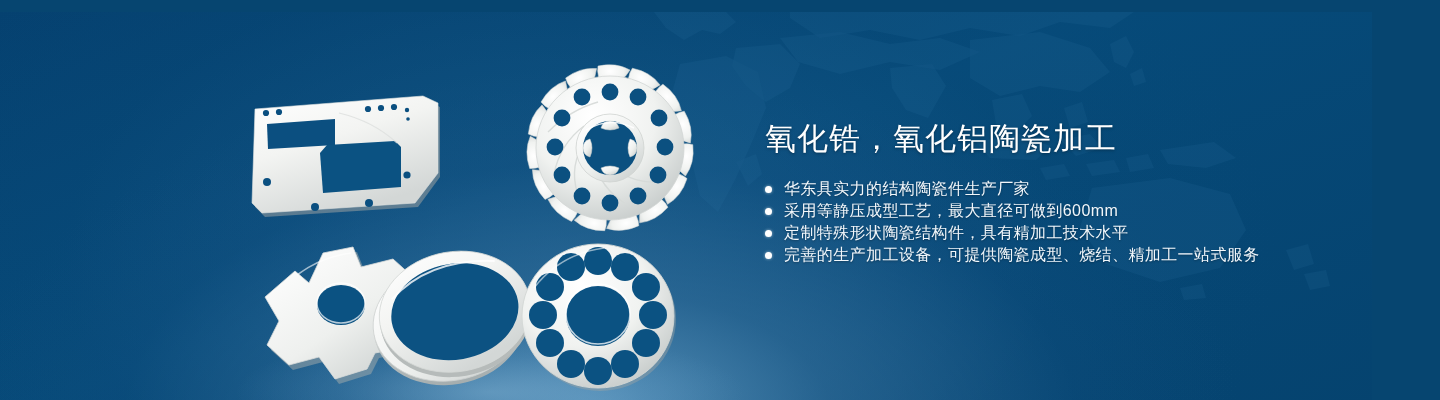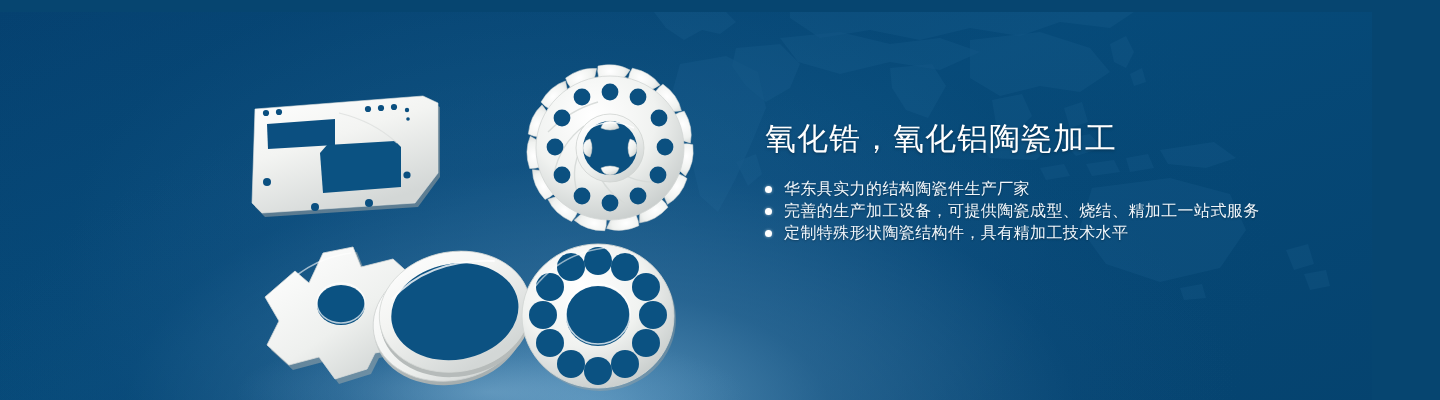--- a/index.html
+++ b/index.html
@@ -293,22 +293,26 @@
 
   <div class="textblock">
     <div class="title">氧化锆，氧化铝陶瓷加工</div>
     <div class="bullets">
       <div class="bullet">
         <span class="dot"></span>
         <span>华东具实力的结构陶瓷件生产厂家</span>
       </div>
       <div class="bullet">
         <span class="dot"></span>
-        <span>完善的生产加工设备，可提供陶瓷成型、烧结、精加工一站式服务</span>
+        <span>采用等静压成型工艺，最大直径可做到600mm</span>
       </div>
       <div class="bullet">
         <span class="dot"></span>
         <span>定制特殊形状陶瓷结构件，具有精加工技术水平</span>
       </div>
+      <div class="bullet">
+        <span class="dot"></span>
+        <span>完善的生产加工设备，可提供陶瓷成型、烧结、精加工一站式服务</span>
+      </div>
     </div>
   </div>
 
 </div>
 
 </body></html>

